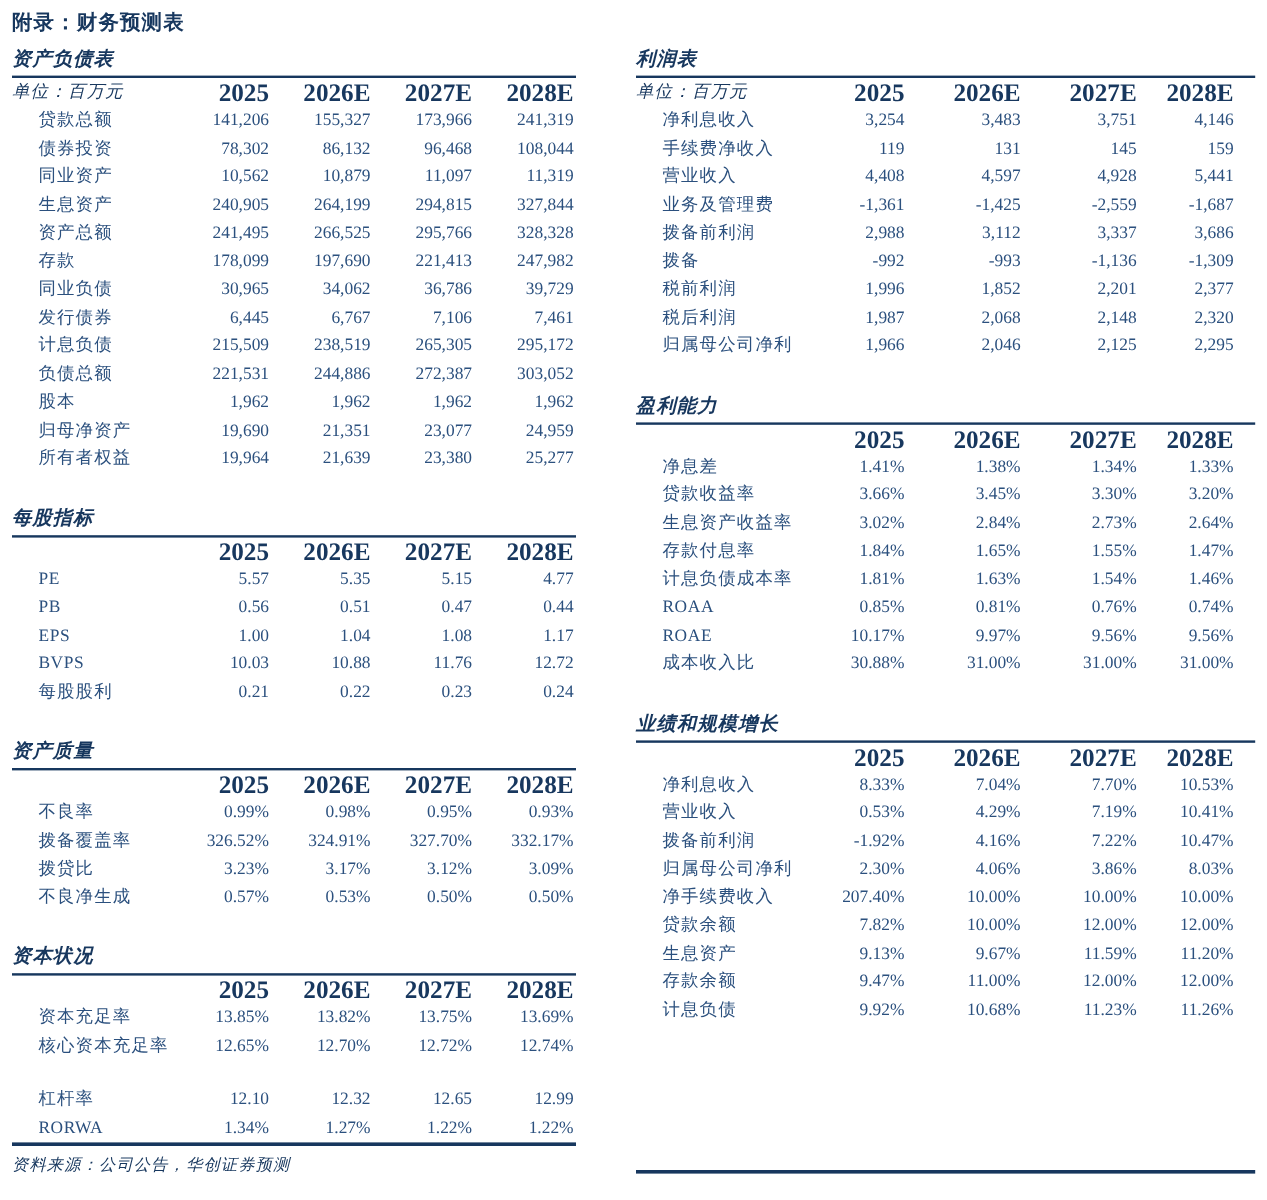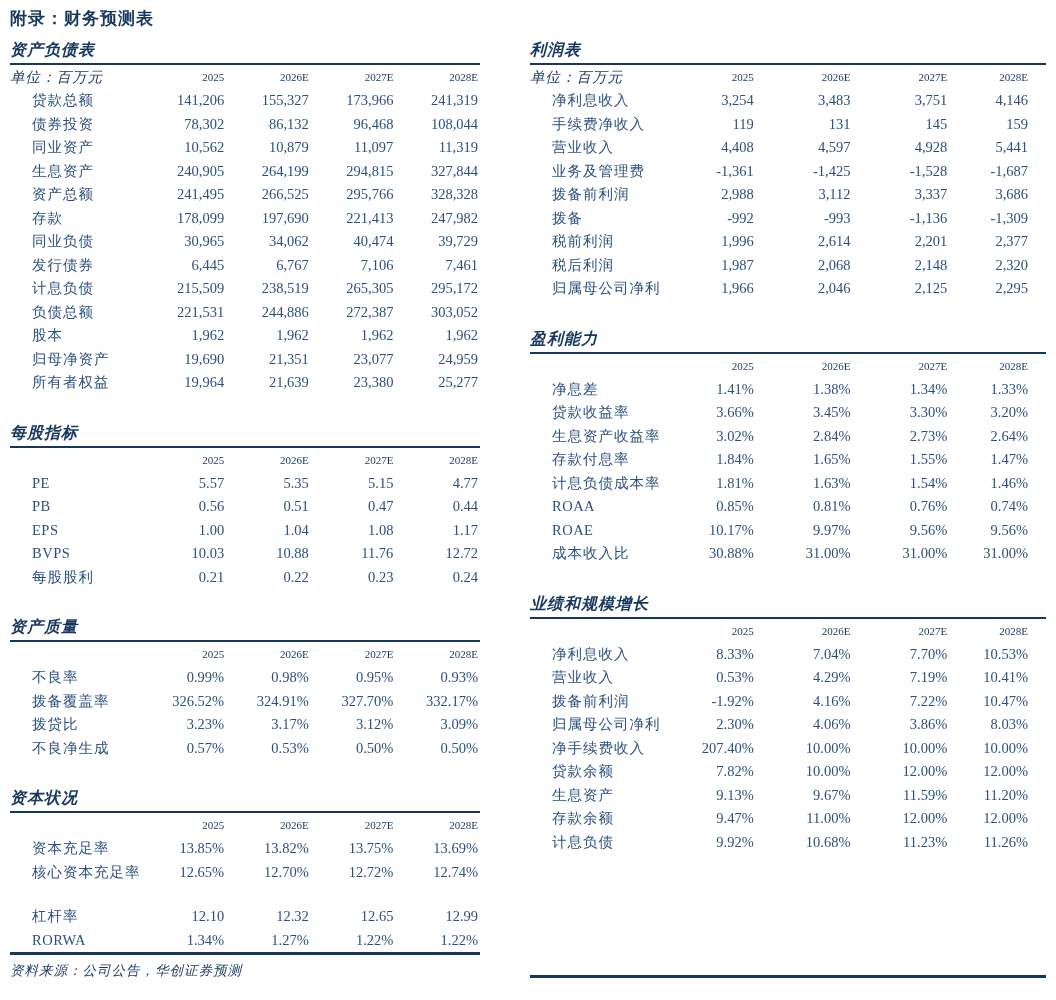--- a/index.html
+++ b/index.html
@@ -31,21 +31,21 @@
   .col-left  th:first-child { width:28%; }
   .col-left  th:not(:first-child) { width:18%; }
   .col-right th:first-child { width:25%; }
   .col-right th:not(:first-child) { width:18.75%; }
   thead th { line-height:24px; vertical-align:bottom; }
   th.unit {
     text-align:left; font-weight:normal; font-style:italic;
     font-size:14.5px; color:var(--heading,#17375e); letter-spacing:1px;margin-top:32px;
   }
   th.year {
-    text-align:right; font-weight:normal; font-size:11px;
+    text-align:right; font-weight:bold; font-size:21px;
     color:var(--heading,#17375e); padding-right:2px;
   }
   tbody td { line-height:23.5px; font-size:14.5px; }
   td.label { padding-left:22px; letter-spacing:1px;
              white-space:nowrap; overflow:hidden; }
   td.label.latin { font-style:normal; letter-spacing:0.5px; }
   td.num { text-align:right; padding-right:2px; font-variant-numeric:tabular-nums; }
   tr.blank td { line-height:21px; }
   .col-right th.year:last-child,
   .col-right td.num:last-child { padding-right:18px; }
@@ -116,21 +116,21 @@
                 <td class="label">存款</td>
                 <td class="num">178,099</td>
                 <td class="num">197,690</td>
                 <td class="num">221,413</td>
                 <td class="num">247,982</td>
               </tr>
               <tr>
                 <td class="label">同业负债</td>
                 <td class="num">30,965</td>
                 <td class="num">34,062</td>
-                <td class="num">40,474</td>
+                <td class="num">36,786</td>
                 <td class="num">39,729</td>
               </tr>
               <tr>
                 <td class="label">发行债券</td>
                 <td class="num">6,445</td>
                 <td class="num">6,767</td>
                 <td class="num">7,106</td>
                 <td class="num">7,461</td>
               </tr>
               <tr>
@@ -353,41 +353,41 @@
                 <td class="label">营业收入</td>
                 <td class="num">4,408</td>
                 <td class="num">4,597</td>
                 <td class="num">4,928</td>
                 <td class="num">5,441</td>
               </tr>
               <tr>
                 <td class="label">业务及管理费</td>
                 <td class="num">-1,361</td>
                 <td class="num">-1,425</td>
-                <td class="num">-1,528</td>
+                <td class="num">-2,559</td>
                 <td class="num">-1,687</td>
               </tr>
               <tr>
                 <td class="label">拨备前利润</td>
                 <td class="num">2,988</td>
                 <td class="num">3,112</td>
                 <td class="num">3,337</td>
                 <td class="num">3,686</td>
               </tr>
               <tr>
                 <td class="label">拨备</td>
                 <td class="num">-992</td>
                 <td class="num">-993</td>
                 <td class="num">-1,136</td>
                 <td class="num">-1,309</td>
               </tr>
               <tr>
                 <td class="label">税前利润</td>
                 <td class="num">1,996</td>
-                <td class="num">2,614</td>
+                <td class="num">1,852</td>
                 <td class="num">2,201</td>
                 <td class="num">2,377</td>
               </tr>
               <tr>
                 <td class="label">税后利润</td>
                 <td class="num">1,987</td>
                 <td class="num">2,068</td>
                 <td class="num">2,148</td>
                 <td class="num">2,320</td>
               </tr>

